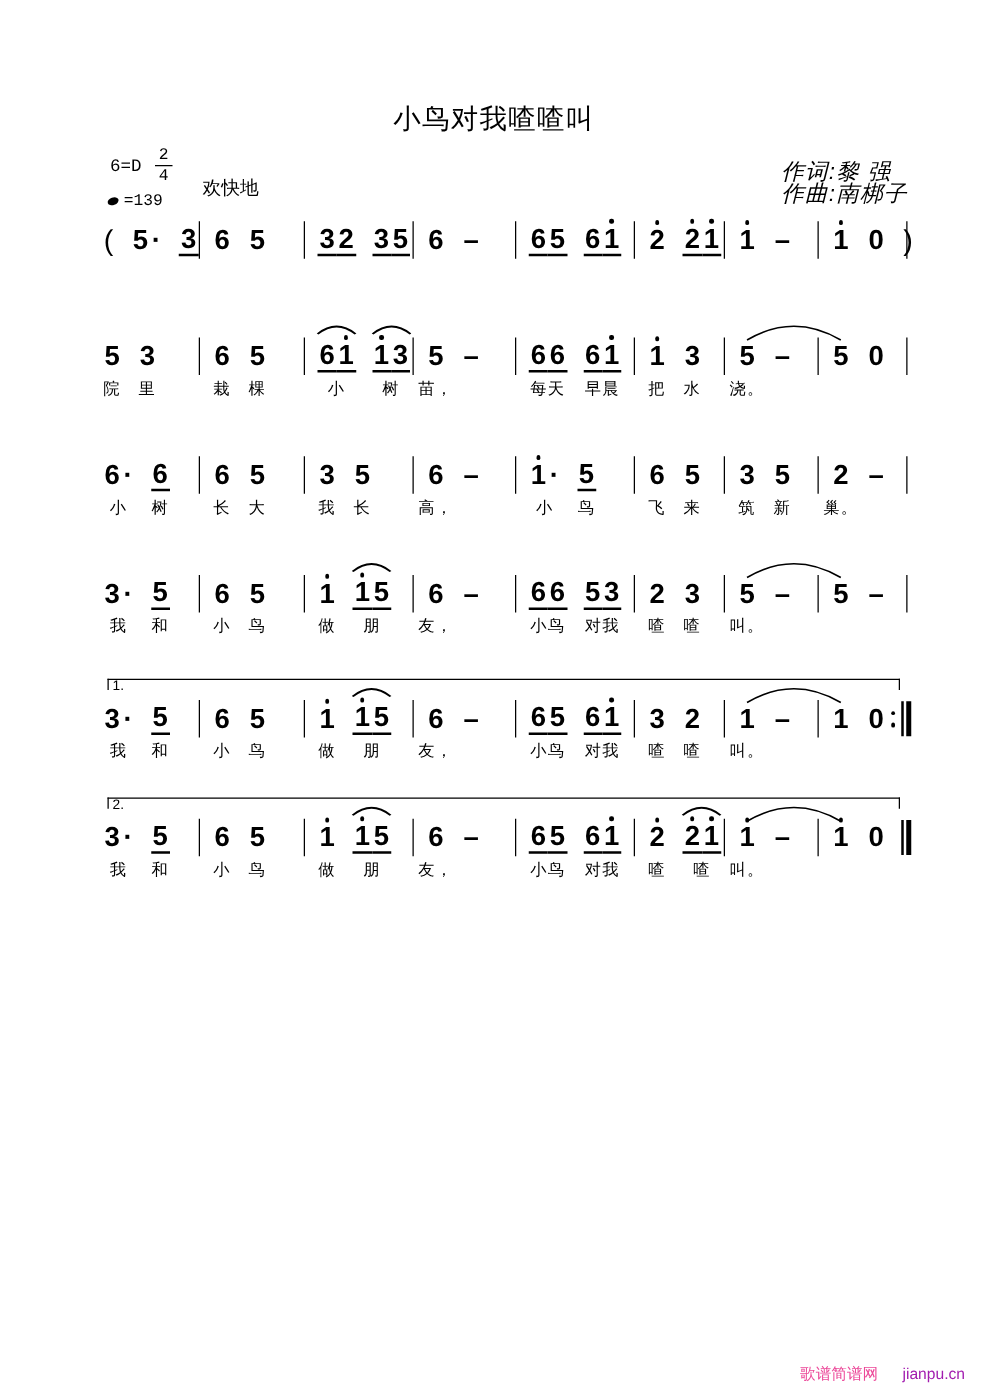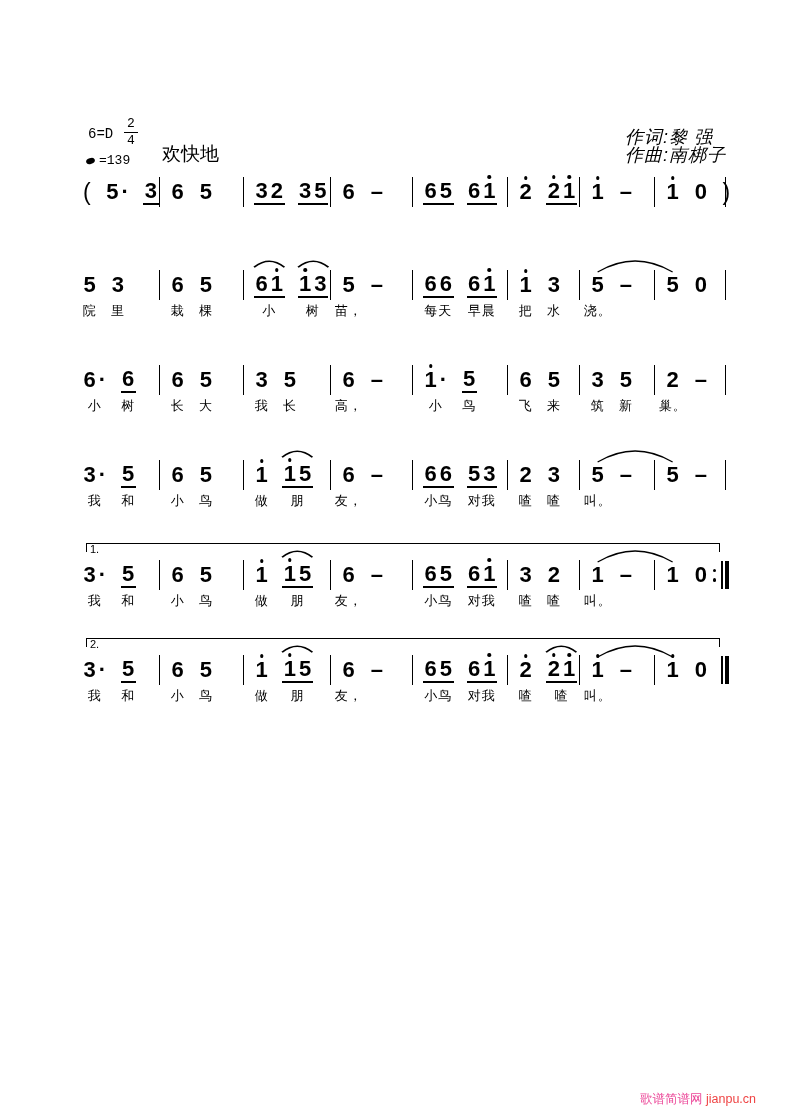--- a/index.html
+++ b/index.html
@@ -8,21 +8,21 @@
   
   .title{position:absolute;top:80px;left:0;width:100%;text-align:center;margin:0;
          font-family:"Liberation Serif",serif;font-weight:400;font-size:22px;letter-spacing:1px;}
   .keysig{position:absolute;left:88px;top:126px;font-family:"Liberation Mono",monospace;font-size:14px;}
   .frac{position:absolute;left:124px;top:117px;display:inline-flex;flex-direction:column;align-items:center;
         font-family:"Liberation Mono",monospace;font-size:13px;line-height:14px;}
   .fbar{display:block;width:14px;height:1px;background:#000;margin:1px 0;}
   .tempo{position:absolute;left:86px;top:153px;display:flex;align-items:center;gap:4px;
          font-family:"Liberation Mono",monospace;font-size:13px;}
   .notehead{display:inline-block;width:9px;height:6px;background:#000;border-radius:50%;transform:rotate(-20deg);}
-  .expr{position:absolute;left:162px;top:141px;font-size:19px;}
+  .expr{position:absolute;left:162px;top:141px;font-size:15px;}
   .credits{position:absolute;left:625px;top:128px;font-size:18px;line-height:18px;letter-spacing:1px;font-style:italic;}
   
   #score{position:absolute;left:0;top:0;width:790px;height:1119px;}
   .system{position:absolute;width:654px;}
   .sys-row{position:relative;display:flex;height:30px;}
   .measure{box-sizing:border-box;flex:0 0 auto;}
   .m-notes{box-sizing:border-box;display:flex;align-items:center;height:30px;gap:13px;
            padding-left:10px;border-right:1.4px solid #000;}
   .m-notes.nb{border-right:none;}
   .unit{position:relative;height:30px;display:flex;align-items:center;}
@@ -42,26 +42,27 @@
   .volta-label{position:absolute;left:3px;top:-1px;font-size:11px;font-weight:400;letter-spacing:0;}
   .endbar{position:absolute;right:-3px;top:1px;height:28px;display:flex;align-items:stretch;gap:2.5px;}
   .endbar .thin{width:1.5px;background:#000;}
   .endbar .thick{width:4px;background:#000;}
   .endbar .rdots{display:flex;flex-direction:column;justify-content:center;gap:6px;margin-right:2.5px;}
   .endbar .rdots i{display:block;width:3.5px;height:3.5px;border-radius:50%;background:#000;}
   #overlay{position:absolute;left:0;top:0;width:790px;height:1119px;pointer-events:none;}
   
   .watermark{position:absolute;left:640px;top:1091px;font-size:12.5px;white-space:nowrap;}
   .wm-cn{color:#ec4899;}
-  .wm-en{color:#ef4444;}
+  .wm-en{color:#a21caf;margin-left:16px;}
 </style>
 </head>
 <body>
 
 <div class="page">
+  <h1 class="title">小鸟对我喳喳叫</h1>
 
   <span class="keysig">6=D</span>
   <span class="frac">
     <span>2</span>
     <span class="fbar"></span>
     <span>4</span>
   </span>
 
   <span class="tempo">
     <span class="notehead"></span>

